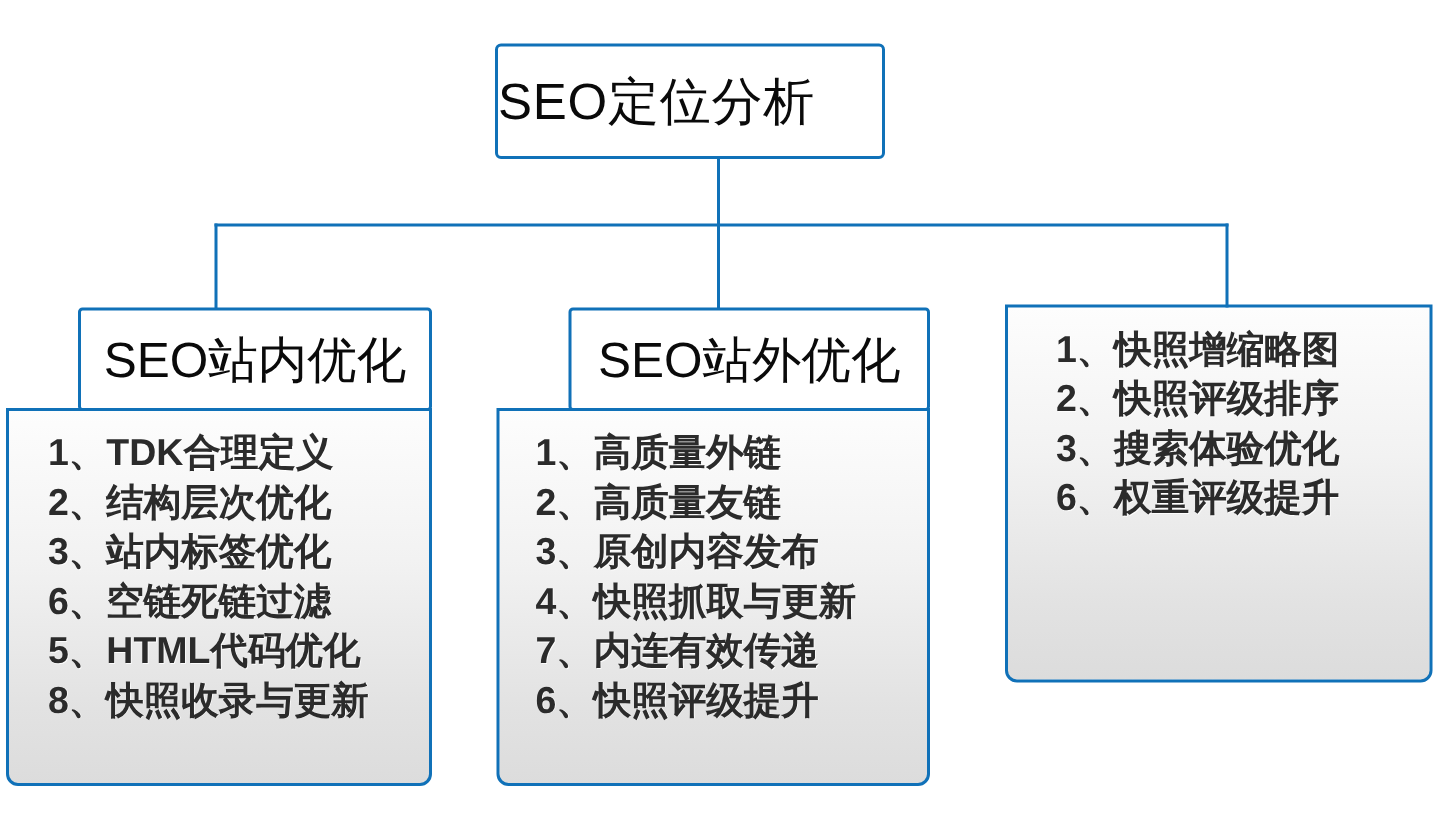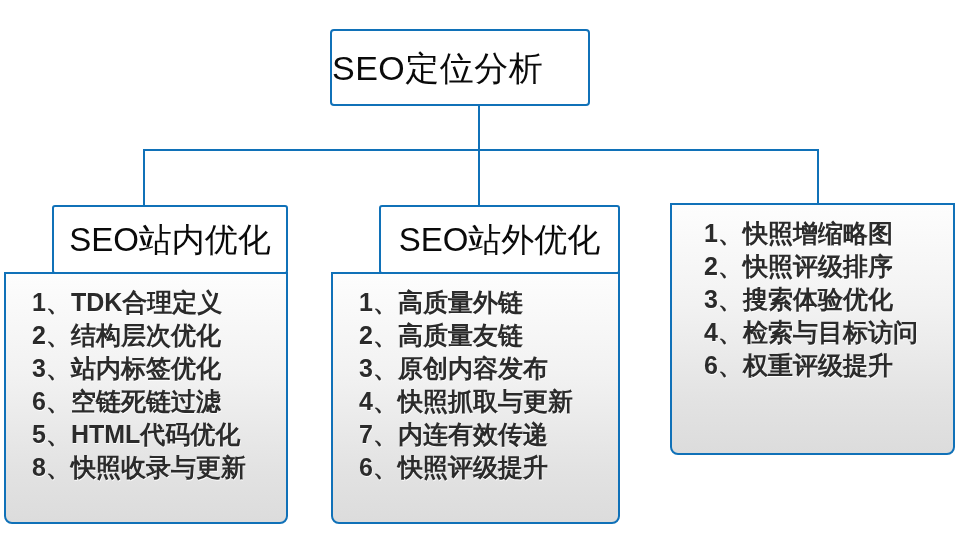--- a/index.html
+++ b/index.html
@@ -119,21 +119,21 @@
   }
   .item {
     font-size: 25px;
     line-height: 33px;
     color: #2b2b2b;
     white-space: nowrap;
     text-shadow: 0.5px 0.5px 0 rgba(255,255,255,0.9);
     font-weight: bold;
   }
   .column-2 .item-list { padding-left: 32px; }
-  .column-1 .item-list { padding-left: 26px; }
+  .column-1 .item-list { padding-left: 10px; margin-left: 14px; }
 </style>
 </head>
 <body>
 
 <div id="diagram">
 
   <div class="connector-layer">
     <div class="conn conn-v-root"></div>
     <div class="conn conn-h-bus"></div>
     <div class="conn conn-v-1"></div>
@@ -178,20 +178,19 @@
         </ul>
       </div>
     </div>
 
     <div class="column column-2">
       <div class="col-body">
         <ul class="item-list">
           <li class="item">1、快照增缩略图</li>
           <li class="item">2、快照评级排序</li>
           <li class="item">3、搜索体验优化</li>
-          <li class="item">4、检索与目标访问</li>
           <li class="item">6、权重评级提升</li>
         </ul>
       </div>
     </div>
 
   </div>
 </div>
 
 </body></html>

